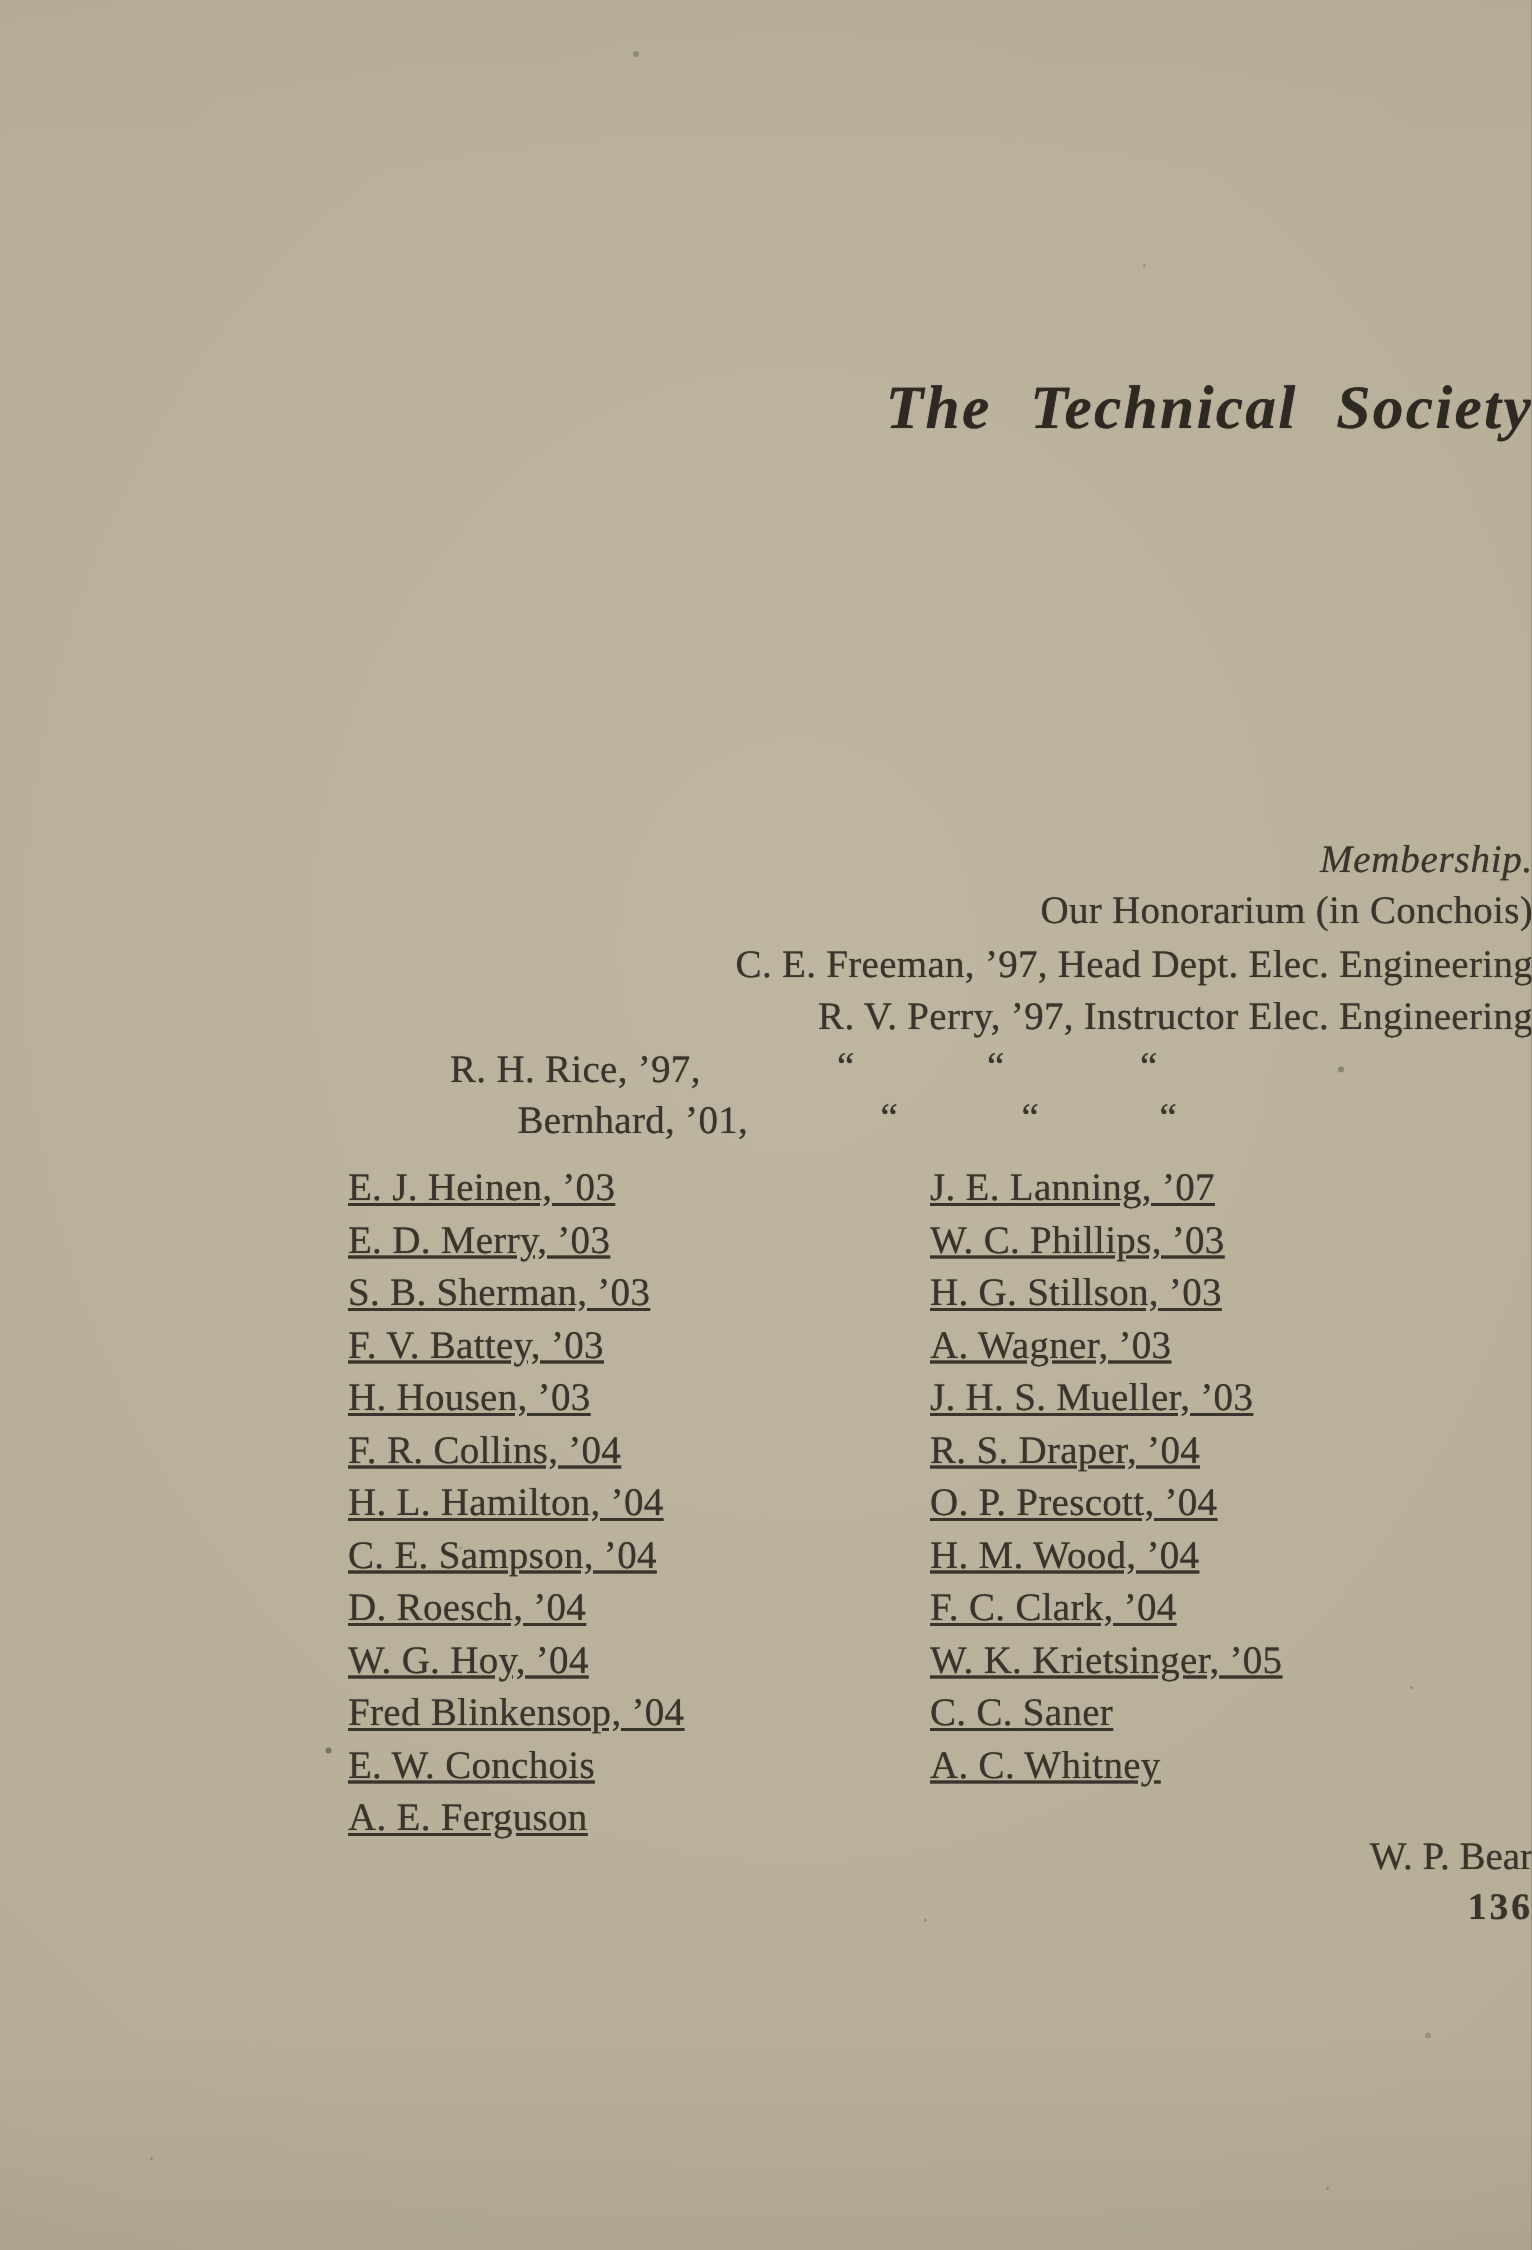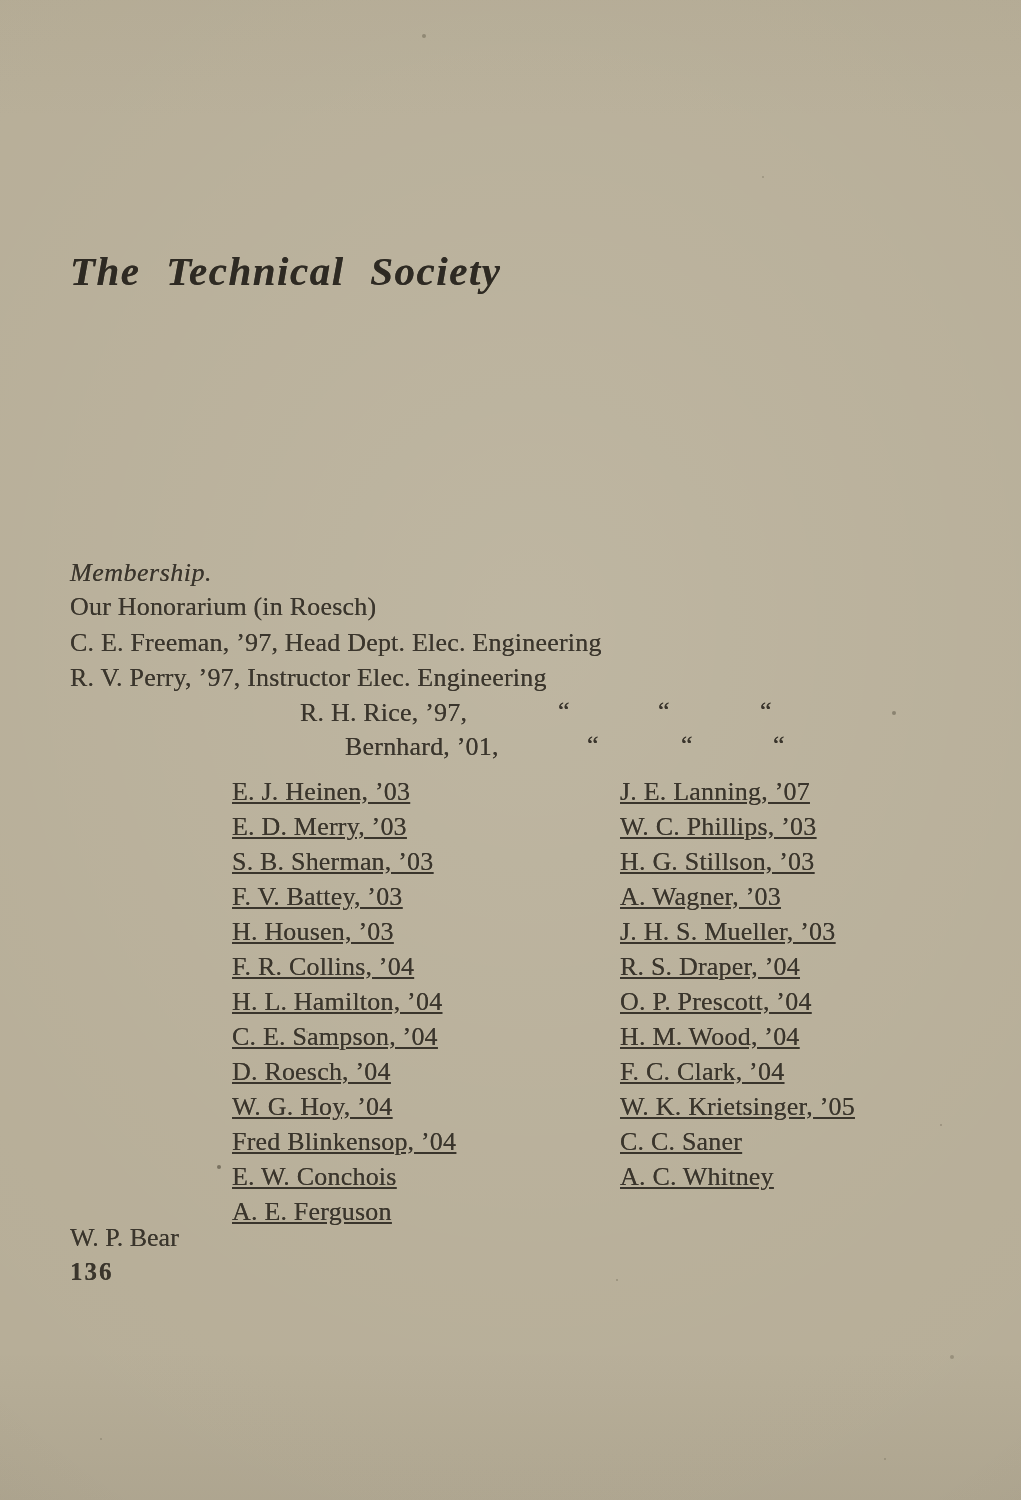--- a/index.html
+++ b/index.html
@@ -23,21 +23,21 @@
       893px 712px 0 1px rgba(72,66,52,0.42),
       218px 1166px 0 1px rgba(70,64,50,0.55),
       940px 1124px 0 0 rgba(82,76,58,0.33),
       100px 1438px 0 0 rgba(82,76,58,0.30),
       616px 1279px 0 0 rgba(82,76,58,0.35),
       951px 1356px 0 1px rgba(82,76,58,0.30),
       306px 1031px 0 0 rgba(82,76,58,0.28),
       884px 1458px 0 0 rgba(82,76,58,0.30);
   }
   
-  .axis{position:absolute;left:70px;width:938px;text-align:left;}
+  .axis{position:absolute;left:84px;width:938px;text-align:right;}
   .title{
     margin:0;font-style:italic;font-weight:600;
     font-size:41px;letter-spacing:1.5px;word-spacing:14px;
     color:#2e2a23;
   }
   .officers{position:absolute;left:393px;top:309px;font-size:26px;line-height:34.6px;letter-spacing:0.2px;}
   .membership-heading{font-style:italic;font-size:26px;letter-spacing:0.5px;}
   .hon-line{font-size:26px;letter-spacing:0.2px;}
   .ditto-row{position:absolute;font-size:26px;letter-spacing:0.2px;white-space:nowrap;}
   .ditto{position:absolute;top:-2px;font-size:26px;}
@@ -54,21 +54,21 @@
 
   <div class="axis" style="top:247px;">
     <h1 class="title soft">The Technical Society</h1>
   </div>
 
 
   <div class="axis" style="top:558px;">
     <div class="membership-heading soft">Membership.</div>
   </div>
   <div class="axis" style="top:592px;">
-    <div class="hon-line soft">Our Honorarium (in Roesch)</div>
+    <div class="hon-line soft">Our Honorarium (in Conchois)</div>
   </div>
   <div class="axis" style="top:628px;">
     <div class="hon-line soft">C. E. Freeman, ’97, Head Dept. Elec. Engineering</div>
   </div>
   <div class="axis" style="top:663px;">
     <div class="hon-line soft">R. V. Perry, ’97, Instructor Elec. Engineering</div>
   </div>
 
   <div class="ditto-row soft" style="left:300px;top:698px;">
     <span>R. H. Rice, ’97,</span>

